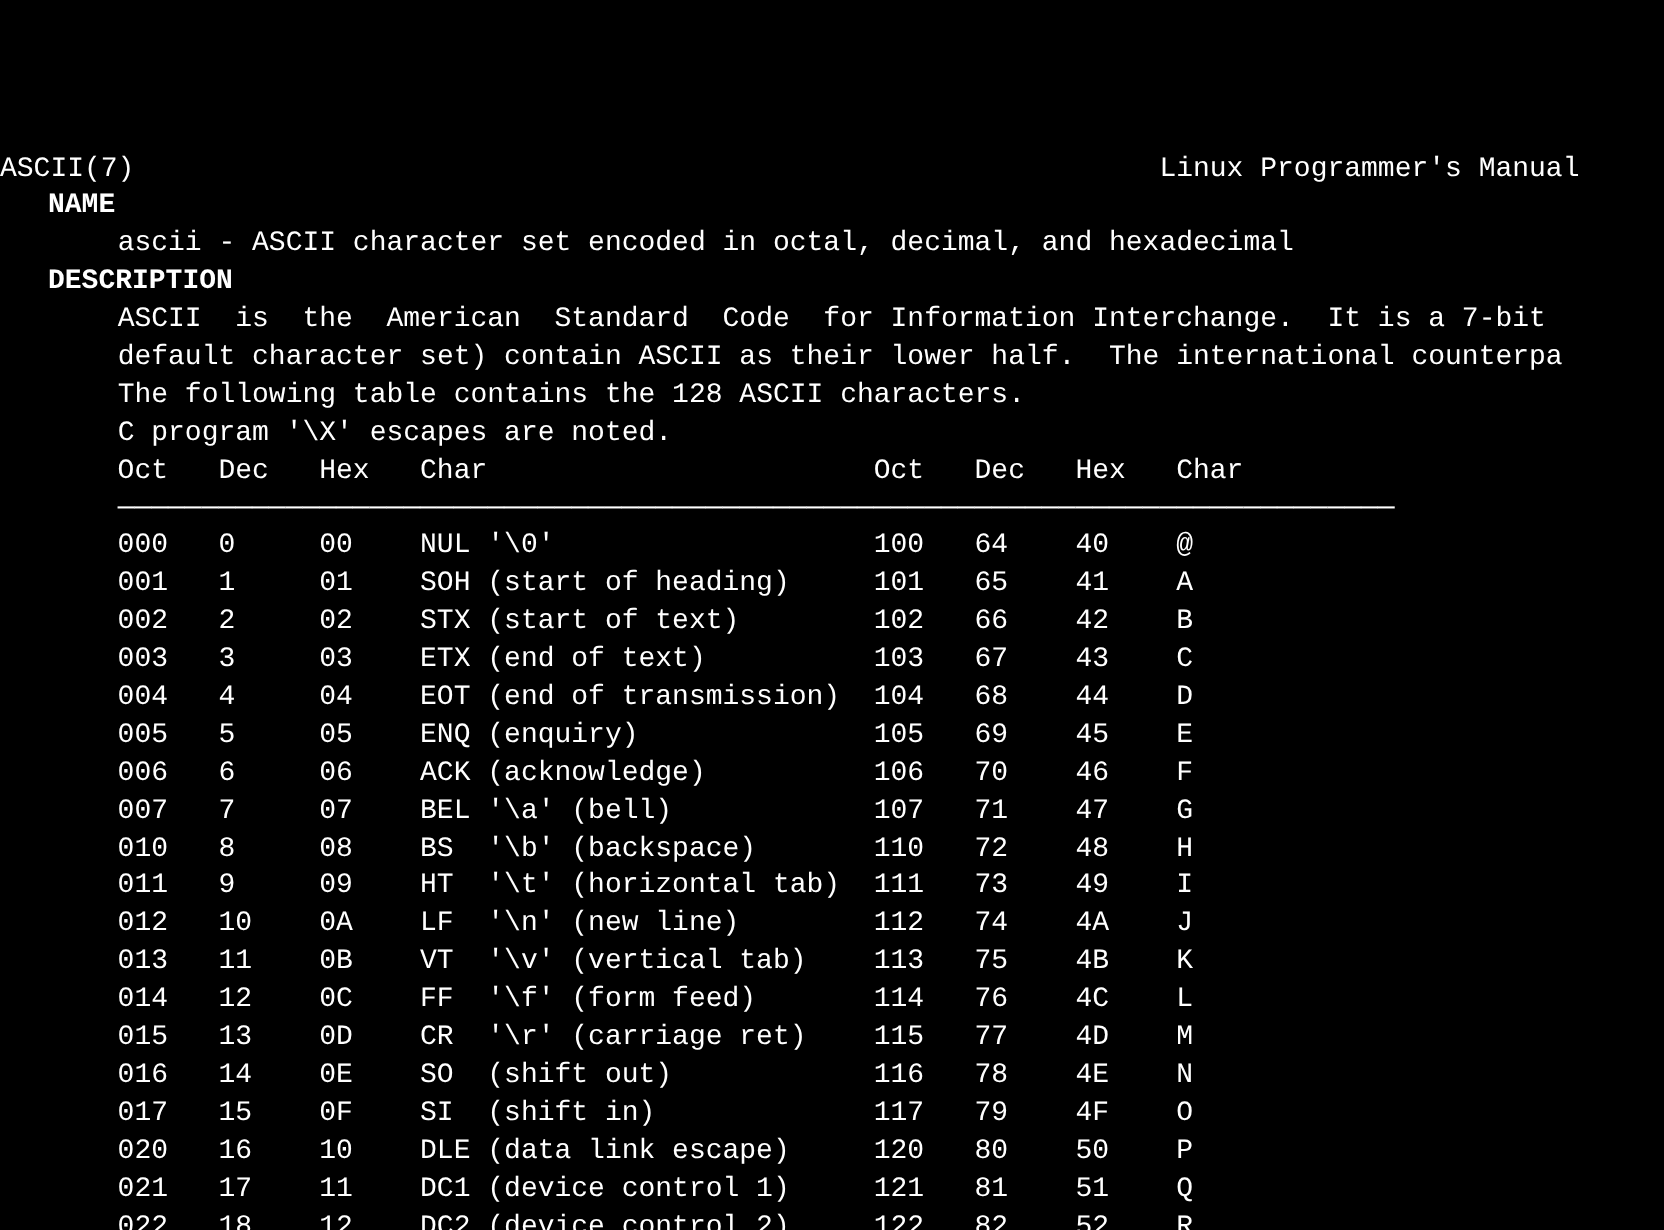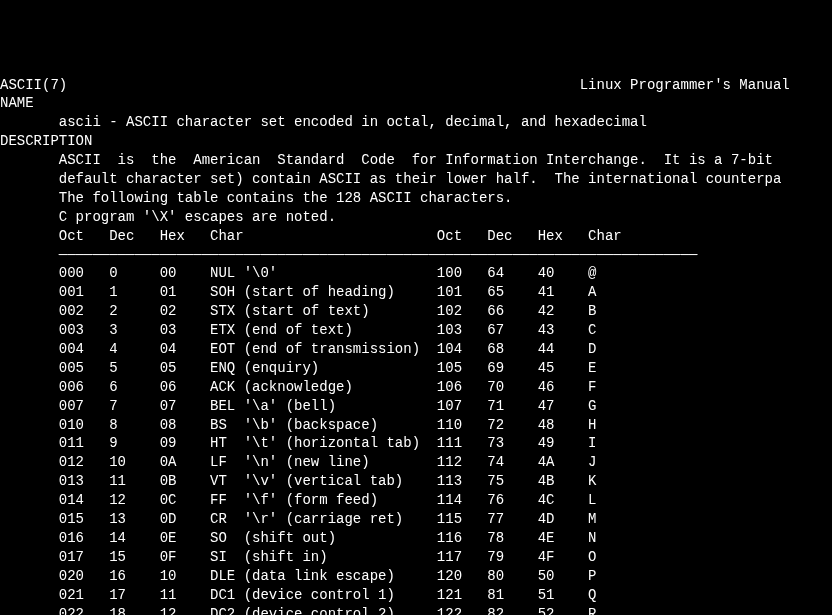--- a/index.html
+++ b/index.html
@@ -8,21 +8,21 @@
     font-family: "Courier New", monospace;
     font-size: 14px;
     line-height: 1.35;
     margin: 0;
     padding: 0;
     width: 832px;
     height: 615px;
     overflow: hidden;
     white-space: pre;
   }
-  .bold { font-weight: normal; }
+  .bold { font-weight: bold; padding-left: 24px; }
   .line { white-space: pre; }
 </style>
 </head>
 <body>
 
 
 
 <div id="out"><div class="line"><span>ASCII(7)</span>                                                             <span>Linux Programmer's Manual</span></div><div class="line"></div><div class="line"><span class="bold">NAME</span></div><div class="line">       <span>ascii - ASCII character set encoded in octal, decimal, and hexadecimal</span></div><div class="line"></div><div class="line"><span class="bold">DESCRIPTION</span></div><div class="line">       <span>ASCII  is  the  American  Standard  Code  for Information Interchange.  It is a 7-bit </span></div><div class="line">       <span>default character set) contain ASCII as their lower half.  The international counterpa</span></div><div class="line"></div><div class="line">       <span>The following table contains the 128 ASCII characters.</span></div><div class="line"></div><div class="line">       <span>C program '\X' escapes are noted.</span></div><div class="line"></div><div class="line"><span>       Oct   Dec   Hex   Char                       Oct   Dec   Hex   Char</span></div><div class="line">       <span>────────────────────────────────────────────────────────────────────────────</span></div><div class="line"></div><div class="line"><span>       000   0     00    NUL '\0'                   100   64    40    @</span></div><div class="line"><span>       001   1     01    SOH (start of heading)     101   65    41    A</span></div><div class="line"><span>       002   2     02    STX (start of text)        102   66    42    B</span></div><div class="line"><span>       003   3     03    ETX (end of text)          103   67    43    C</span></div><div class="line"><span>       004   4     04    EOT (end of transmission)  104   68    44    D</span></div><div class="line"><span>       005   5     05    ENQ (enquiry)              105   69    45    E</span></div><div class="line"><span>       006   6     06    ACK (acknowledge)          106   70    46    F</span></div><div class="line"><span>       007   7     07    BEL '\a' (bell)            107   71    47    G</span></div><div class="line"><span>       010   8     08    BS  '\b' (backspace)       110   72    48    H</span></div><div class="line"><span>       011   9     09    HT  '\t' (horizontal tab)  111   73    49    I</span></div><div class="line"><span>       012   10    0A    LF  '\n' (new line)        112   74    4A    J</span></div><div class="line"><span>       013   11    0B    VT  '\v' (vertical tab)    113   75    4B    K</span></div><div class="line"><span>       014   12    0C    FF  '\f' (form feed)       114   76    4C    L</span></div><div class="line"><span>       015   13    0D    CR  '\r' (carriage ret)    115   77    4D    M</span></div><div class="line"><span>       016   14    0E    SO  (shift out)            116   78    4E    N</span></div><div class="line"><span>       017   15    0F    SI  (shift in)             117   79    4F    O</span></div><div class="line"><span>       020   16    10    DLE (data link escape)     120   80    50    P</span></div><div class="line"><span>       021   17    11    DC1 (device control 1)     121   81    51    Q</span></div><div class="line"><span>       022   18    12    DC2 (device control 2)     122   82    52    R</span></div></div>
 
 

